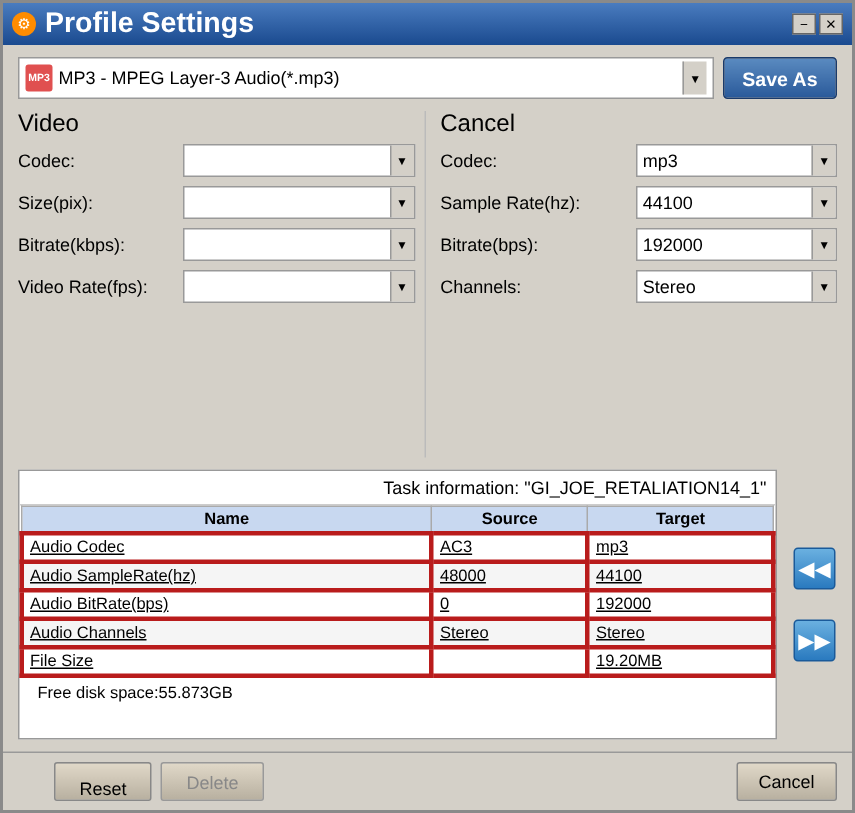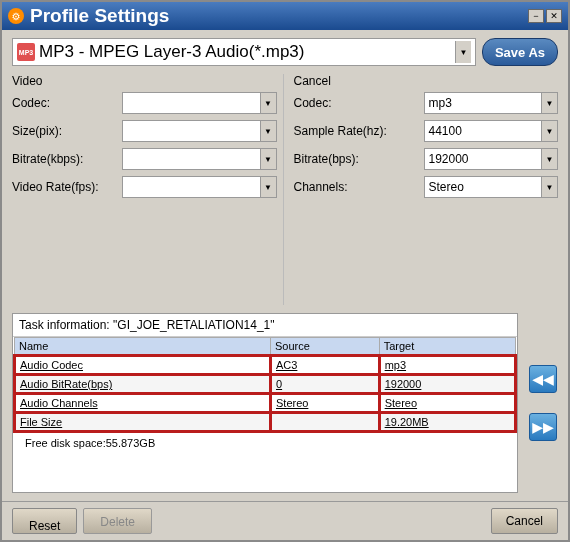--- a/index.html
+++ b/index.html
@@ -95,21 +95,21 @@
       display: flex;
       align-items: center;
       justify-content: center;
       font-size: 7px;
       color: white;
       font-weight: bold;
       flex-shrink: 0;
     }
     .format-text {
       flex: 1;
-      font-size: 17px;
+      font-size: 12px;
     }
     .format-arrow {
       width: 16px;
       height: 100%;
       background: #d4d0c8;
       border-left: 1px solid #999;
       display: flex;
       align-items: center;
       justify-content: center;
       font-size: 8px;
@@ -117,24 +117,24 @@
     }
     .save-as-btn {
       background: linear-gradient(to bottom, #5a8ac0, #2a5a9a);
       color: white;
       border: 1px solid #1a3a6a;
       padding: 4px 12px;
       font-size: 13px;
       font-weight: bold;
       cursor: pointer;
       height: 28px;
-      border-radius: 13px;
+      border-radius: 3px;
     }
     .panel-title {
-      font-size: 12px;
+      font-size: 16px;
       font-weight: normal;
       margin-bottom: 4px;
       color: #000;
     }
     .form-row {
       display: flex;
       align-items: center;
       margin-bottom: 6px;
     }
     .form-label {
@@ -220,32 +220,33 @@
       align-items: center;
       justify-content: center;
       color: white;
       font-size: 14px;
       cursor: pointer;
     }
     .task-title {
       padding: 4px 6px;
       font-size: 12px;
       border-bottom: 1px solid #ccc;
+      text-align: right;
     }
     table {
       width: 100%;
       border-collapse: collapse;
       font-size: 11px;
     }
     table th {
       background: #c8d8f0;
       border: 1px solid #aaa;
       padding: 2px 4px;
-      text-align: left;
-      font-weight: normal;
+      text-align: center;
+      font-weight: bold;
     }
     table td {
       border: 3px solid #b91c1c;
       padding: 2px 4px;
       text-decoration: underline;
     }
     table tr:nth-child(even) td {
       background: #f5f5f5;
     }
     table tr:nth-child(odd) td {
@@ -265,20 +266,21 @@
       flex-shrink: 0;
     }
     .btn-reset {
       background: linear-gradient(to bottom, #e0d8c8, #b8b0a0);
       border: 1px solid #888;
       padding: 10px 16px;
       font-size: 12px;
       cursor: pointer;
       border-radius: 2px;
       height: 26px;
+      margin-left: 24px;
     }
     .btn-delete {
       background: linear-gradient(to bottom, #e0d8c8, #b8b0a0);
       border: 1px solid #999;
       padding: 6px 16px;
       font-size: 12px;
       cursor: pointer;
       border-radius: 2px;
       color: #888;
       height: 26px;
@@ -429,20 +431,25 @@
                 <th>Target</th>
               </tr>
             </thead>
             <tbody id="task-table-body">
             <tr>
                   <td>Audio Codec</td>
                   <td>AC3</td>
                   <td>mp3</td>
                 </tr>
                 <tr>
+                  <td>Audio SampleRate(hz)</td>
+                  <td>48000</td>
+                  <td>44100</td>
+                </tr>
+                <tr>
                   <td>Audio BitRate(bps)</td>
                   <td>0</td>
                   <td>192000</td>
                 </tr>
                 <tr>
                   <td>Audio Channels</td>
                   <td>Stereo</td>
                   <td>Stereo</td>
                 </tr>
                 <tr>

